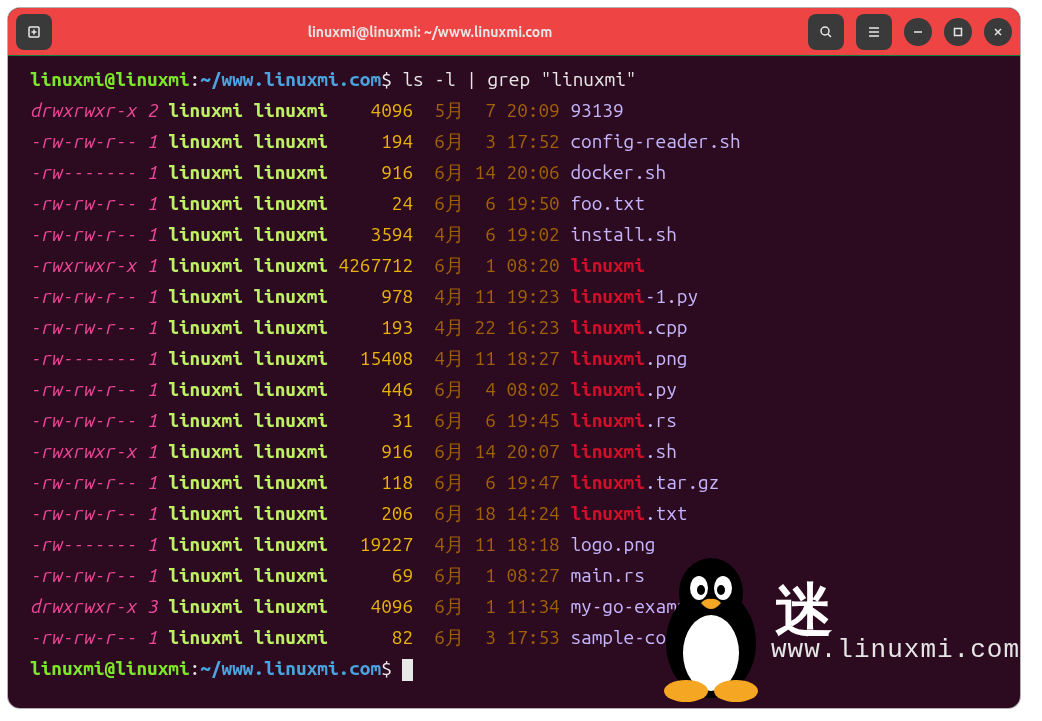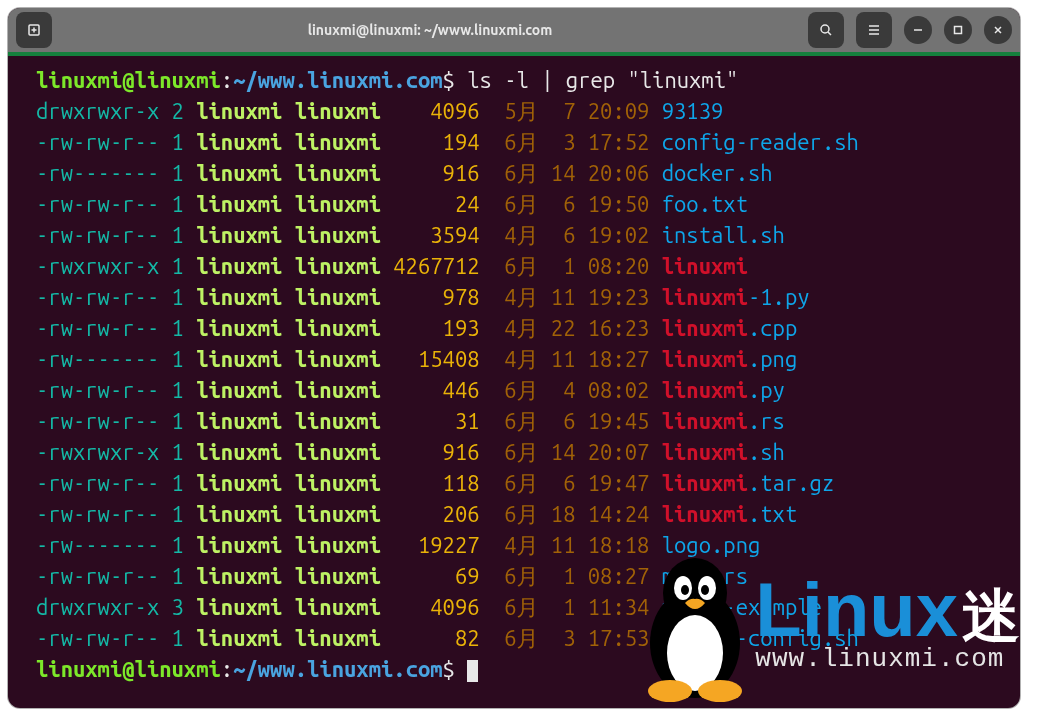--- a/index.html
+++ b/index.html
@@ -21,27 +21,27 @@
       background: #2c0a1f;
       border-radius: 12px;
       width: 1012px;
       height: 700px;
       overflow: hidden;
       box-shadow: 0 0 0 1px rgba(0,0,0,0.3);
       position: relative;
     }
     
     .titlebar {
-      background: #737373;
+      background: #ef4444;
       height: 48px;
       display: flex;
       align-items: center;
       justify-content: space-between;
       padding: 0 8px;
-      border-bottom: 4px solid #15803d;
+      border-bottom: 1px solid #15803d;
     }
     
     .titlebar-left {
       display: flex;
       gap: 8px;
     }
     
     .titlebar-title {
       color: #e8e8e8;
       font-size: 14px;
@@ -81,40 +81,40 @@
       width: 16px;
       height: 16px;
     }
     
     .titlebar-btn.circle svg {
       width: 12px;
       height: 12px;
     }
     
     .terminal-content {
-      padding: 8px 28px;
-      font-size: 22px;
+      padding: 8px 22px;
+      font-size: 19px;
       line-height: 31px;
       font-family: 'Ubuntu Mono', 'DejaVu Sans Mono', monospace;
       color: #e8e8e8;
       white-space: pre;
     }
     
     .prompt-user { color: #7de82a; font-weight: bold; }
     .prompt-host { color: #7de82a; font-weight: bold; }
     .prompt-path { color: #4aa4e0; font-weight: bold; }
     .prompt-sep { color: #e8e8e8; }
     .prompt-dollar { color: #e8e8e8; }
     .cmd { color: #e8e8e8; }
     
-    .ls-perms { color: #14b8a6; }
+    .ls-perms { color: #ec4899; font-style: italic; }
     .ls-owner { color: #bef264; font-weight: bold; }
     .ls-size { color: #eab308; }
     .ls-date { color: #a16207; }
-    .ls-name { color: #0ea5e9; }
+    .ls-name { color: #c4b5fd; }
     .ls-match { color: #d0102a; font-weight: bold; }
     
     .cursor {
       display: inline-block;
       width: 11px;
       height: 22px;
       background: #e8e8e8;
       vertical-align: middle;
     }
     
@@ -235,20 +235,19 @@
         <ellipse cx="82" cy="45" rx="9" ry="12" fill="#fff"></ellipse>
         <ellipse cx="60" cy="47" rx="4" ry="5" fill="#000"></ellipse>
         <ellipse cx="80" cy="47" rx="4" ry="5" fill="#000"></ellipse>
         <path d="M 60 60 Q 70 72 80 60 Q 75 55 70 56 Q 65 55 60 60 Z" fill="#f5a623"></path>
         <ellipse cx="45" cy="148" rx="22" ry="11" fill="#f5a623"></ellipse>
         <ellipse cx="95" cy="148" rx="22" ry="11" fill="#f5a623"></ellipse>
       </svg>
     </div>
     <div class="watermark-text">
       <div class="watermark-title">
-        <span>Linux</span>
           <span class="cn">迷</span>
       </div>
       <div class="watermark-url">www.linuxmi.com</div>
     </div>
   </div>
 
 </div>
 
 </body></html>

